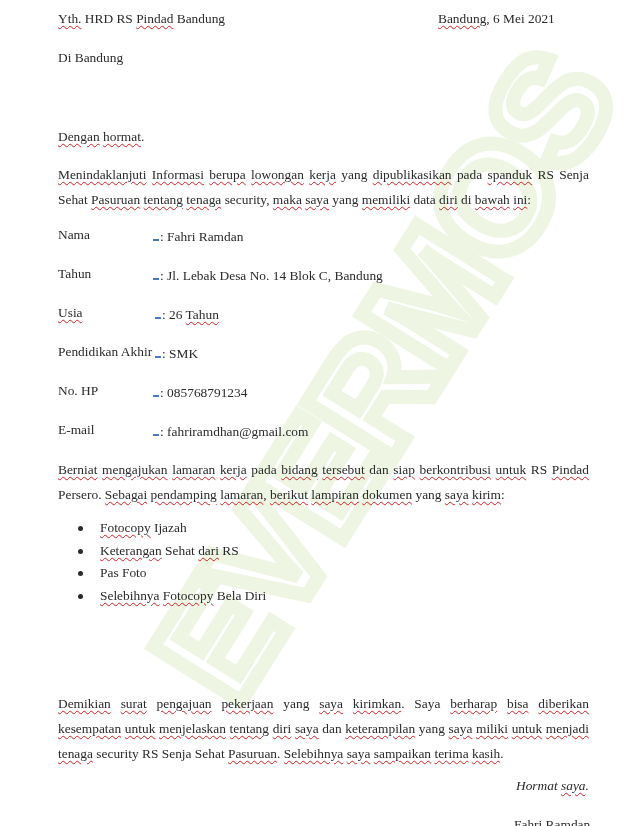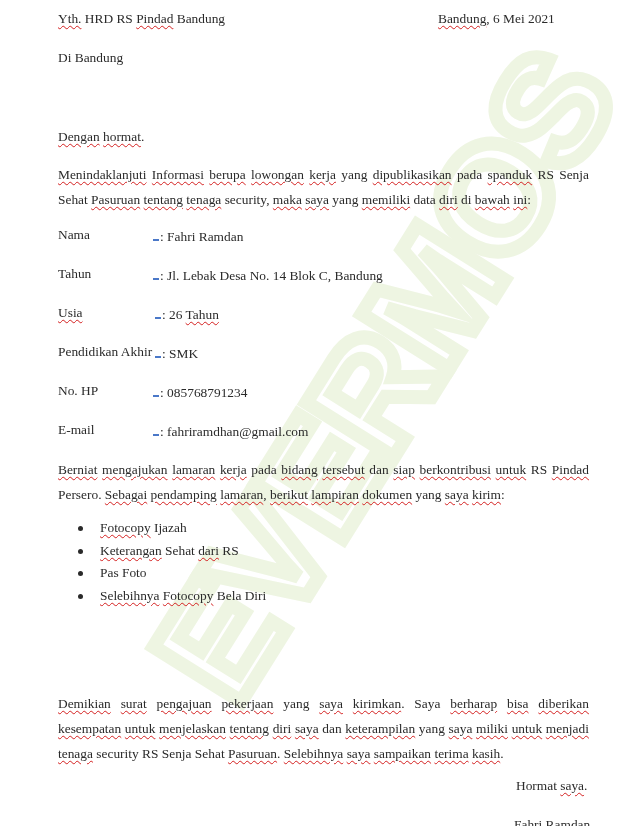--- a/index.html
+++ b/index.html
@@ -149,16 +149,16 @@
 
   <ul class="att">
     <li><span class="bullet"></span><span class="sq">Fotocopy</span> Ijazah</li>
     <li><span class="bullet"></span><span class="sq">Keterangan</span> Sehat <span class="sq">dari</span> RS</li>
     <li><span class="bullet"></span>Pas Foto</li>
     <li><span class="bullet"></span><span class="sq">Selebihnya</span> <span class="sq">Fotocopy</span> Bela Diri</li>
   </ul>
 
   <div class="para" style="top:683px;"><span class="sq">Demikian</span> <span class="sq">surat</span> <span class="sq">pengajuan</span> <span class="sq">pekerjaan</span> yang <span class="sq">saya</span> <span class="sq">kirimkan</span>. Saya <span class="sq">berharap</span> <span class="sq">bisa</span> <span class="sq">diberikan</span> <span class="sq">kesempatan</span> <span class="sq">untuk</span> <span class="sq">menjelaskan</span> <span class="sq">tentang</span> <span class="sq">diri</span> <span class="sq">saya</span> dan <span class="sq">keterampilan</span> yang <span class="sq">saya</span> <span class="sq">miliki</span> <span class="sq">untuk</span> <span class="sq">menjadi</span> <span class="sq">tenaga</span> security RS Senja Sehat <span class="sq">Pasuruan</span>. <span class="sq">Selebihnya</span> <span class="sq">saya</span> <span class="sq">sampaikan</span> <span class="sq">terima</span> <span class="sq">kasih</span>.</div>
 
-  <div class="abs" style="left:516px; top:770px;"><span>Hormat </span><span class="sq">saya</span><span>.</span></div>
+  <div class="abs" style="left:516px; top:770px;font-style:italic;"><span>Hormat </span><span class="sq">saya</span><span>.</span></div>
   <div class="abs" style="left:514px; top:809px;">Fahri Ramdan</div>
 
 </div>
 
 </body></html>

